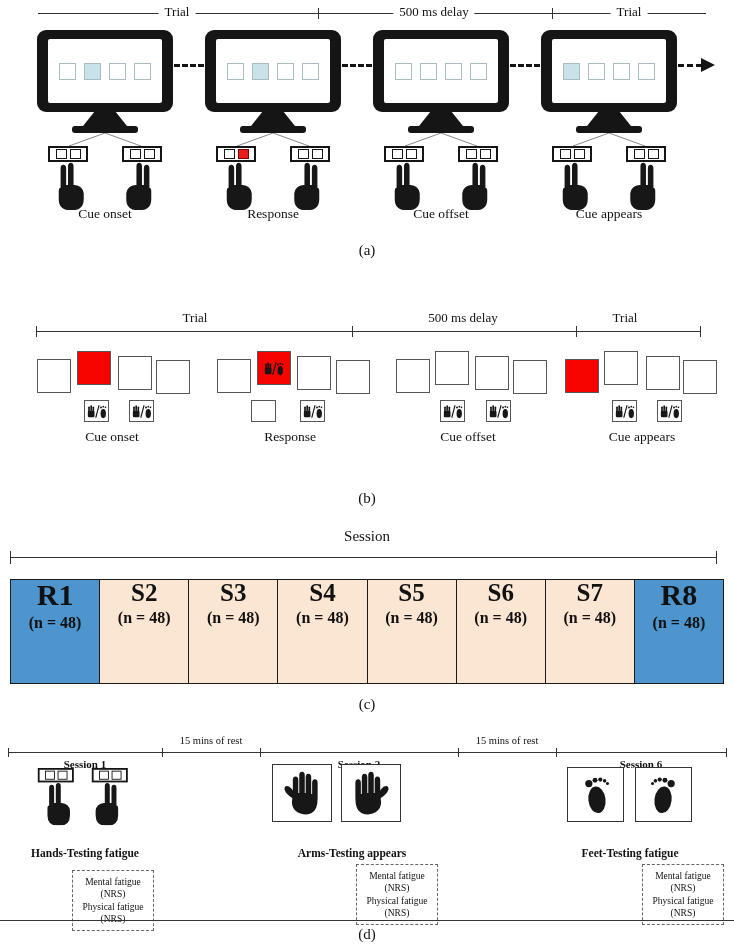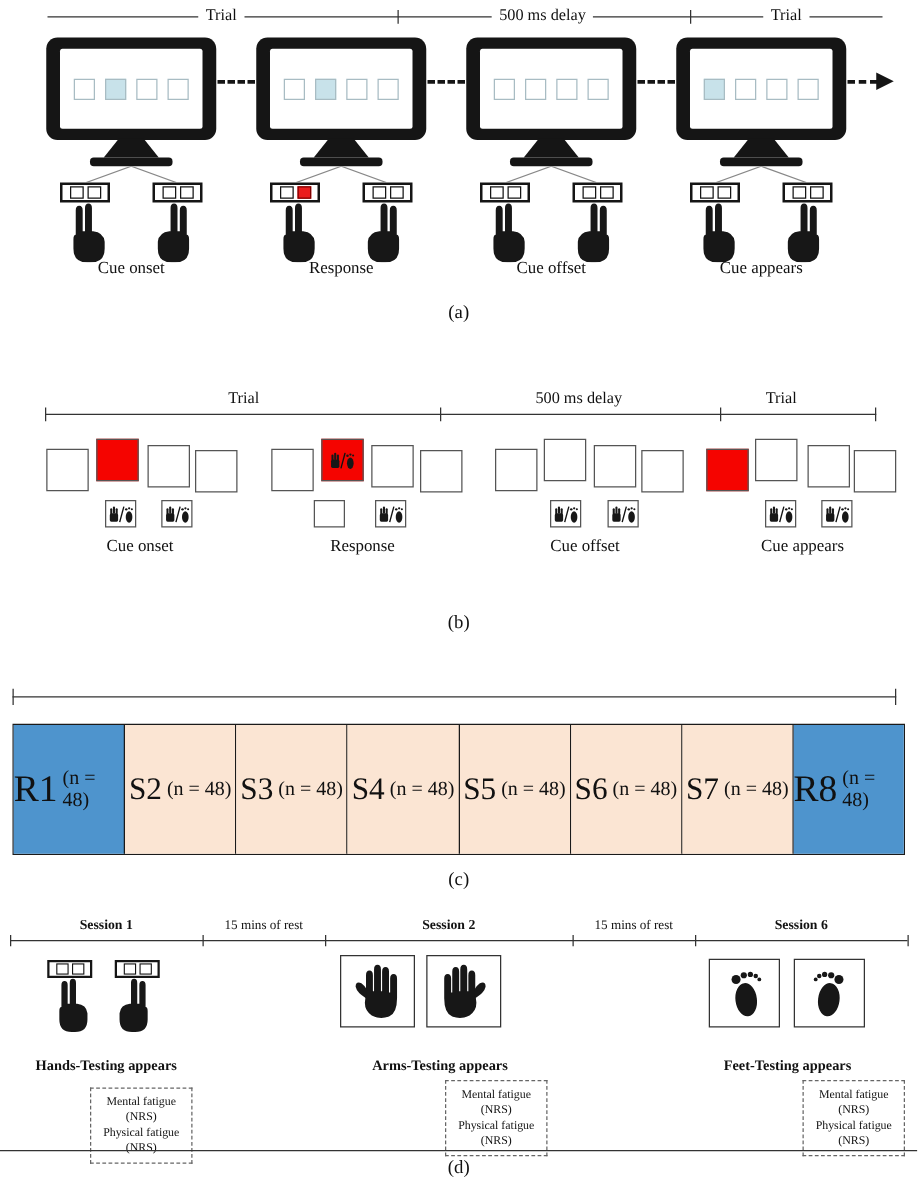--- a/index.html
+++ b/index.html
@@ -33,30 +33,30 @@
   .bsq{position:absolute;width:34px;height:34px;border:1px solid #555;background:#fff;display:flex;align-items:center;justify-content:center;}
   .bsq[data-state="cue"],.bsq[data-state="cue-icon"]{background:var(--cue_red);}
   .bsq .mini{visibility:hidden;}
   .bsq[data-state="cue-icon"] .mini{visibility:visible;}
   .ind{position:absolute;width:25px;height:22px;border:1px solid #555;background:#fff;display:flex;align-items:center;justify-content:center;}
   .ind[data-state="empty"] .mini{visibility:hidden;}
   .mini{width:22px;height:15px;}
   
   .c-title{position:absolute;left:0;width:100%;text-align:center;font-size:15px;}
   .blocks{display:flex;border:1px solid #1a1a1a;}
-  .block{flex:1;display:flex;flex-direction:row;align-items:center;justify-content:center;gap:4px;border-right:1px solid #1a1a1a;background:#fff;}
+  .block{flex:1;display:flex;flex-direction:column;align-items:center;gap:4px;border-right:1px solid #1a1a1a;background:#fff;font-weight:bold;}
   .block:last-child{border-right:none;}
   .block[data-state="rest"]{background:var(--rest_blue);}
   .block[data-state="stim"]{background:var(--stim_peach);}
   .block-name{font-size:25px;line-height:1;}
   .block[data-state="rest"] .block-name{font-size:30px;}
   .block-n{font-size:16px;}
   
   .d-tl{position:absolute;transform:translateX(-50%);font-size:10.5px;white-space:nowrap;}
-  .d-tl.bold{font-weight:bold;font-size:11px;}
+  .d-tl.bold{font-weight:bold;font-size:11px;margin-top:24px;}
   .d-mod{position:absolute;transform:translateX(-50%);font-weight:bold;font-size:11.5px;white-space:nowrap;}
   .fatigue{position:absolute;width:82px;border:1px dashed #666;background:#fff;padding:5px 2px;text-align:center;font-size:9.5px;line-height:1.3;}
   .modality-box{position:absolute;border:1.5px solid #333;background:#fff;display:flex;align-items:center;justify-content:center;}
 </style>
 </head>
 <body>
 
 <svg width="0" height="0" style="position:absolute" aria-hidden="true">
   <defs>
     <symbol id="sym-tap-hand" viewBox="0 0 40 54">
@@ -373,20 +373,21 @@
     </div>
   <div class="ind" style="left:657px;top:400px" data-state="icon">
       <svg class="mini" viewBox="0 0 26 18">
         <use href="#sym-handfoot"></use>
       </svg>
     </div>
   <div class="caption" style="left:642px;top:429px">Cue appears</div>
 
   <div class="panel-letter" style="top:490px">(b)</div>
 
+  <div class="c-title" style="top:528px">Session</div>
   <div class="hline" style="left:10px;top:557px;width:707px"></div>
   <div class="tick" style="left:10px;top:551px;height:13px"></div>
   <div class="tick" style="left:716px;top:551px;height:13px"></div>
 
   <div class="blocks abs" style="left:10px;top:579px;width:714px;height:105px">
     <div class="block" data-state="rest">
       <div class="block-name">R1</div>
       <div class="block-n">(n = 48)</div>
     </div>
     <div class="block" data-state="stim">
@@ -447,21 +448,21 @@
     <div class="hand-unit">
       <div class="keypair">
         <div class="key"></div>
         <div class="key"></div>
       </div>
       <svg class="hand-svg mirror" viewBox="0 0 40 54">
           <use href="#sym-tap-hand"></use>
         </svg>
     </div>
   </div>
-  <div class="d-mod" style="left:85px;top:847px">Hands-Testing appears</div>
+  <div class="d-mod" style="left:85px;top:847px">Hands-Testing fatigue</div>
   <div class="fatigue" style="left:72px;top:870px">
     <div>Mental fatigue</div>
     <div>(NRS)</div>
     <div>Physical fatigue</div>
     <div>(NRS)</div>
   </div>
 
   <div class="modality-box" style="left:272px;top:764px;width:60px;height:58px">
     <svg width="42" height="46" viewBox="0 0 44 50">
         <use href="#sym-palm"></use>
@@ -483,21 +484,21 @@
   <div class="modality-box" style="left:567px;top:767px;width:57px;height:55px">
     <svg width="32" height="42" viewBox="0 0 30 44">
         <use href="#sym-foot"></use>
       </svg>
   </div>
   <div class="modality-box" style="left:635px;top:767px;width:57px;height:55px">
     <svg class="mirror" width="32" height="42" viewBox="0 0 30 44">
         <use href="#sym-foot"></use>
       </svg>
   </div>
-  <div class="d-mod" style="left:630px;top:847px">Feet-Testing appears</div>
+  <div class="d-mod" style="left:630px;top:847px">Feet-Testing fatigue</div>
   <div class="fatigue" style="left:642px;top:864px">
     <div>Mental fatigue</div>
     <div>(NRS)</div>
     <div>Physical fatigue</div>
     <div>(NRS)</div>
   </div>
 
   <div class="hline" style="left:0px;top:920px;width:734px"></div>
   <div class="panel-letter" style="top:926px">(d)</div>
 

